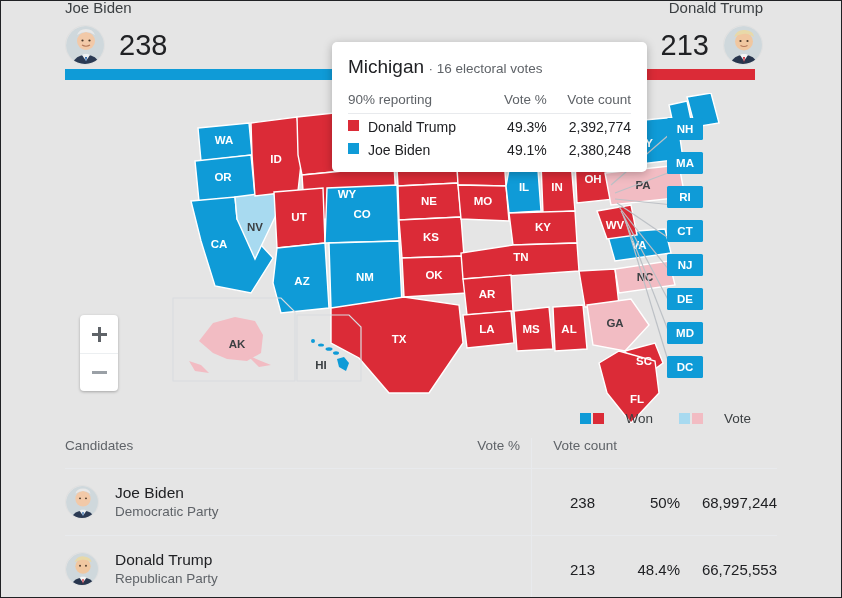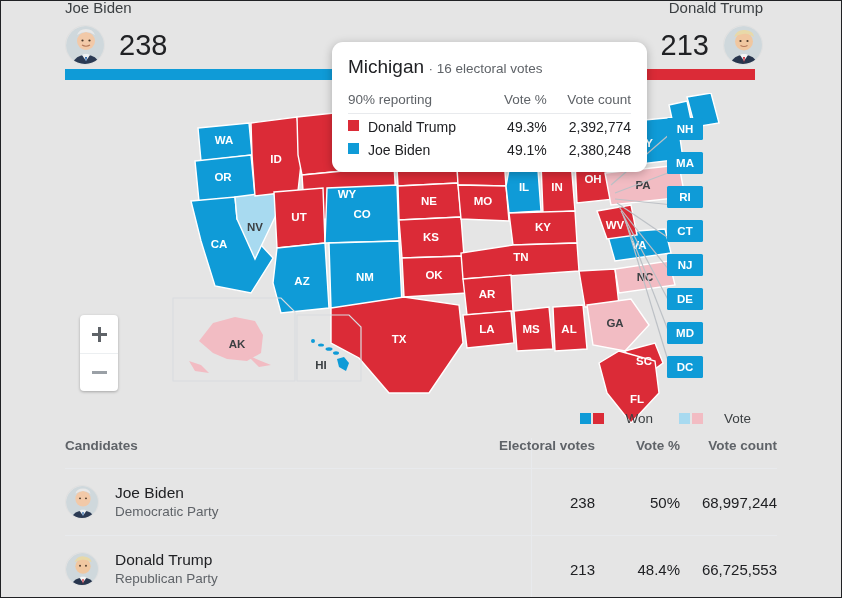--- a/index.html
+++ b/index.html
@@ -47,34 +47,34 @@
   .zoom-minus { width:15px; height:3px; background:#9aa0a6; }
 
   
   .legend { position:absolute; right:90px; top:318px; display:flex; align-items:center; gap:17px; font-size:13.5px; color:#3c4043;}
   .lg-sw { width:11px; height:11px; display:inline-block; }
   .lg-grp { display:flex; align-items:center; gap:2px; }
   .lg-label { margin-left:4px; }
 
   
   .tooltip { position:absolute; left:331px; top:41px; width:315px; background:#fff;
-     border-radius:11px; box-shadow:0 2px 10px rgba(0,0,0,.26); padding:14px 16px 12px 16px; z-index:40; }
+     border-radius:5px; box-shadow:0 2px 10px rgba(0,0,0,.26); padding:14px 16px 12px 16px; z-index:40; }
   .tt-title { font-size:19px; color:#202124; }
   .tt-sub { font-size:13.5px; color:#5f6368; }
   .tt-table { width:100%; border-collapse:collapse; margin-top:14px; font-size:14px; }
   .tt-table th { font-weight:normal; color:#5f6368; font-size:13.5px; padding:0 0 6px 0;
      border-bottom:1px solid #e8eaed; text-align:right; white-space:nowrap; }
   .tt-table th.l { text-align:left; }
   .tt-table td { padding:5px 0 2px 0; text-align:right; color:#202124; white-space:nowrap; }
   .tt-table td.l { text-align:left; }
   .tt-dot { display:inline-block; width:11px; height:11px; margin-right:9px; vertical-align:1px;}
 
   
   .ctable { position:absolute; left:64px; top:437px; width:712px; font-size:15px; }
-  .ct-head { display:flex; color:#5f6368; font-size:13.5px; padding-bottom:15px; border-bottom:1px solid #e8eaed;font-weight:bold;}
+  .ct-head { display:flex; color:#5f6368; font-size:13.5px; padding-bottom:15px; border-bottom:1px solid #e8eaed;}
   .ct-row { display:flex; align-items:center; border-bottom:1px solid #e8eaed; height:67px; }
   .c-name { width:370px; display:flex; align-items:center; gap:16px; }
   .c-ev { width:160px; text-align:right; }
   .c-vp { width:85px; text-align:right; }
   .c-vc { width:97px; text-align:right; }
   .ct-head .c-name { display:block; }
   .nm { font-size:15.5px; color:#202124; line-height:19px; }
   .pty { font-size:13.5px; color:#5f6368; line-height:19px; }
   .divider-v { position:absolute; left:530px; top:437px; width:1px; height:161px; background:#e8eaed; }
   .av-sm { width:34px; height:34px; border-radius:50%; overflow:hidden; border:1px solid #e0e0e0; flex:none; }
@@ -362,21 +362,20 @@
           <td>2,380,248</td>
         </tr>
       </tbody>
     </table>
   </div>
 
   <div class="divider-v"></div>
   <div class="ctable">
     <div class="ct-head">
       <div class="c-name">Candidates</div>
-      <div class="c-ev">Electoral votes</div>
       <div class="c-vp">Vote %</div>
       <div class="c-vc">Vote count</div>
     </div>
 
     <div class="ct-row">
       <div class="c-name">
         <div class="av-sm">
           <svg width="34" height="34" viewBox="0 0 40 40">
             <circle cx="20" cy="20" r="20" fill="#cfd8dc"></circle>
             <circle cx="20" cy="15" r="9" fill="#f2c9a8"></circle>

